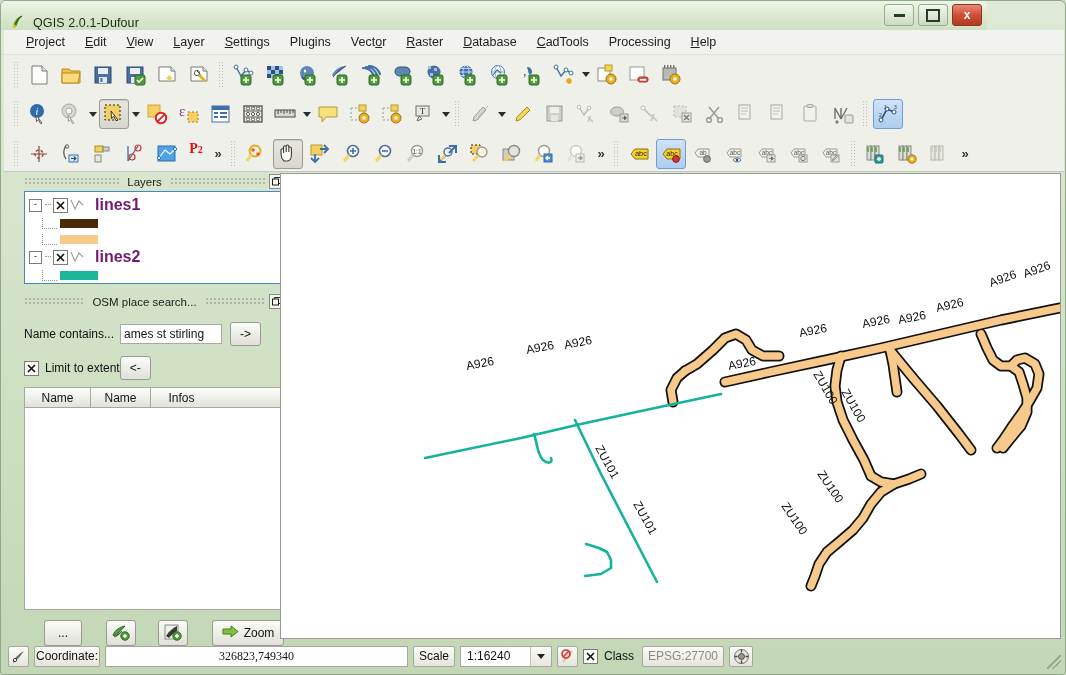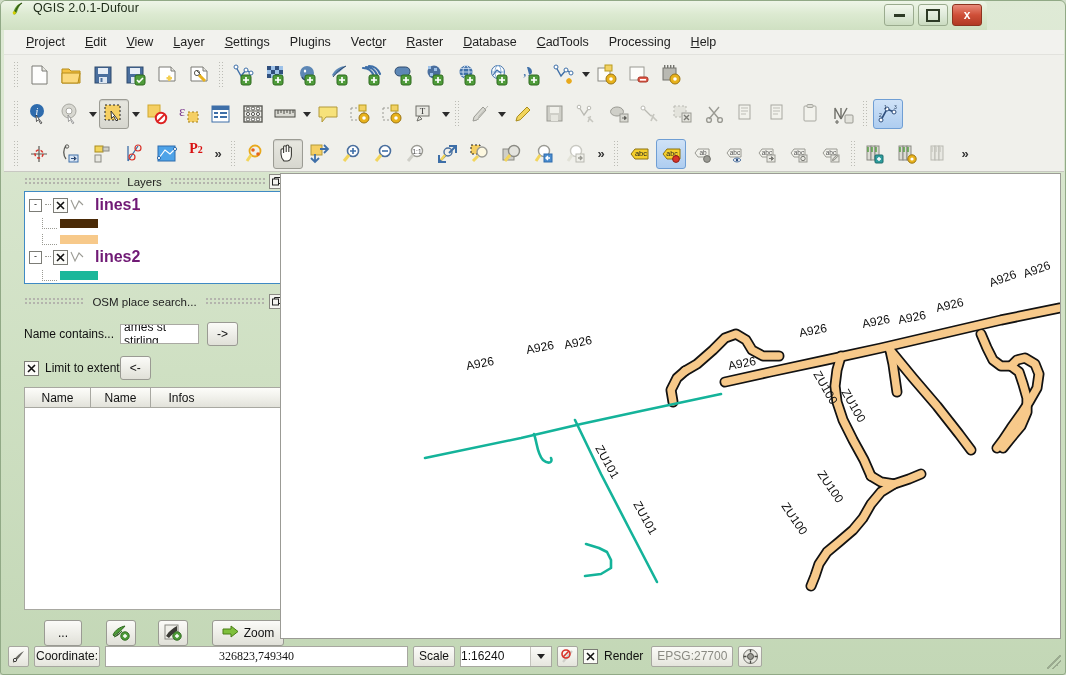--- a/index.html
+++ b/index.html
@@ -12,21 +12,21 @@
   .app{
     position:relative;width:1066px;height:675px;
     background:linear-gradient(180deg,#dfead6 0%,#cfe0c3 55%,#c3d7b6 100%);
     box-sizing:border-box;
     border:1px solid #91a986;
     border-radius:6px 6px 3px 3px;
   }
   
   .titlebar{
     position:absolute;left:0;top:0;width:986px;height:29px;
-    display:flex;align-items:flex-start;
+    display:flex;align-items:flex-end;
     background:linear-gradient(180deg,#eef5e8 0%,#dcead1 45%,#cfe0c2 100%);
     border-radius:5px 5px 0 0;
   }
   .title-icon{
     width:16px;height:16px;margin-left:9px;margin-right:7px;position:relative;flex:none;
   }
   .title-icon svg{display:block;}
   .title-text{font-size:12.5px;color:#1d2a17;letter-spacing:.1px;}
   .win-btns{position:absolute;right:5px;top:3px;display:flex;gap:4px;}
   .win-btn{
@@ -198,21 +198,21 @@
     font-size:12px;color:#111;margin-right:5px;
   }
   .sfield{
     height:21px;box-sizing:border-box;border:1px solid #a7a7a0;background:#fff;
     display:flex;align-items:center;justify-content:center;font-size:12px;color:#111;margin-right:5px;
   }
   .combo{
     height:21px;box-sizing:border-box;border:1px solid #a7a7a0;background:#fff;
     display:flex;align-items:center;font-size:12px;color:#111;margin-right:5px;position:relative;
   }
-  .combo .cval{flex:1;}
+  .combo .cval{padding-left:6px;flex:1;}
   .combo .cbtn{
     width:20px;height:19px;border-left:1px solid #c4c4bd;
     background:linear-gradient(180deg,#fbfbf8,#e6e6de);
     display:flex;align-items:center;justify-content:center;
   }
   .combo .cbtn:after{
     content:"";border-left:4px solid transparent;border-right:4px solid transparent;border-top:5px solid #222;
   }
   .grip-corner{
     position:absolute;right:3px;bottom:2px;width:14px;height:14px;
@@ -965,21 +965,21 @@
           <div class="pt-btn">
             <svg width="9" height="9" viewBox="0 0 9 9">
                 <path d="M1 1l7 7M8 1L1 8" stroke="#222" stroke-width="1.4"></path>
               </svg>
           </div>
         </div>
       </div>
 
       <div class="row" style="margin-top:12px;">
         <div class="lbl">Name contains...</div>
-        <div class="tinput" style="width:79px;margin-left:6px;" placeholder="">ames st stirling</div>
+        <div class="tinput" style="width:102px;margin-left:6px;" placeholder="">ames st stirling</div>
         <div class="btn" style="width:31px;height:24px;margin-left:8px;">-&gt;</div>
       </div>
 
       <div class="row" style="margin-top:10px;justify-content:flex-start;">
         <div style="display:flex;align-items:center;">
           <div class="chk">
             <svg width="9" height="9" viewBox="0 0 9 9">
                 <path d="M1 1l7 7M8 1L1 8" stroke="#111" stroke-width="1.6"></path>
               </svg>
           </div>
@@ -1110,21 +1110,21 @@
           <circle cx="6" cy="5" r="4" fill="none" stroke="#d8332a" stroke-width="1.6"></circle>
           <path d="M3.3 7.8l5.4-5.6" stroke="#d8332a" stroke-width="1.6"></path>
         </svg>
     </div>
     <div style="display:flex;align-items:center;margin-right:8px;">
       <div class="chk">
         <svg width="9" height="9" viewBox="0 0 9 9">
             <path d="M1 1l7 7M8 1L1 8" stroke="#111" stroke-width="1.6"></path>
           </svg>
       </div>
-      <span style="margin-left:6px;font-size:12px;color:#111;">Render</span>
+      <span style="margin-left:6px;font-size:12px;color:#111;">Class</span>
     </div>
     <div class="sbox" style="width:82px;color:#8a8a83;">EPSG:27700</div>
     <div class="sbox" style="width:24px;">
       <svg width="17" height="17" viewBox="0 0 17 17">
           <circle cx="8.5" cy="8.5" r="7" fill="#e8e8e2" stroke="#6f6f69"></circle>
           <circle cx="8.5" cy="8.5" r="3" fill="#9a9a93" stroke="#4a4a45"></circle>
           <path d="M8.5 1.5v3M8.5 12.5v3M1.5 8.5h3M12.5 8.5h3" stroke="#4a4a45" stroke-width="1.3"></path>
         </svg>
     </div>
     <div class="grip-corner"></div>

